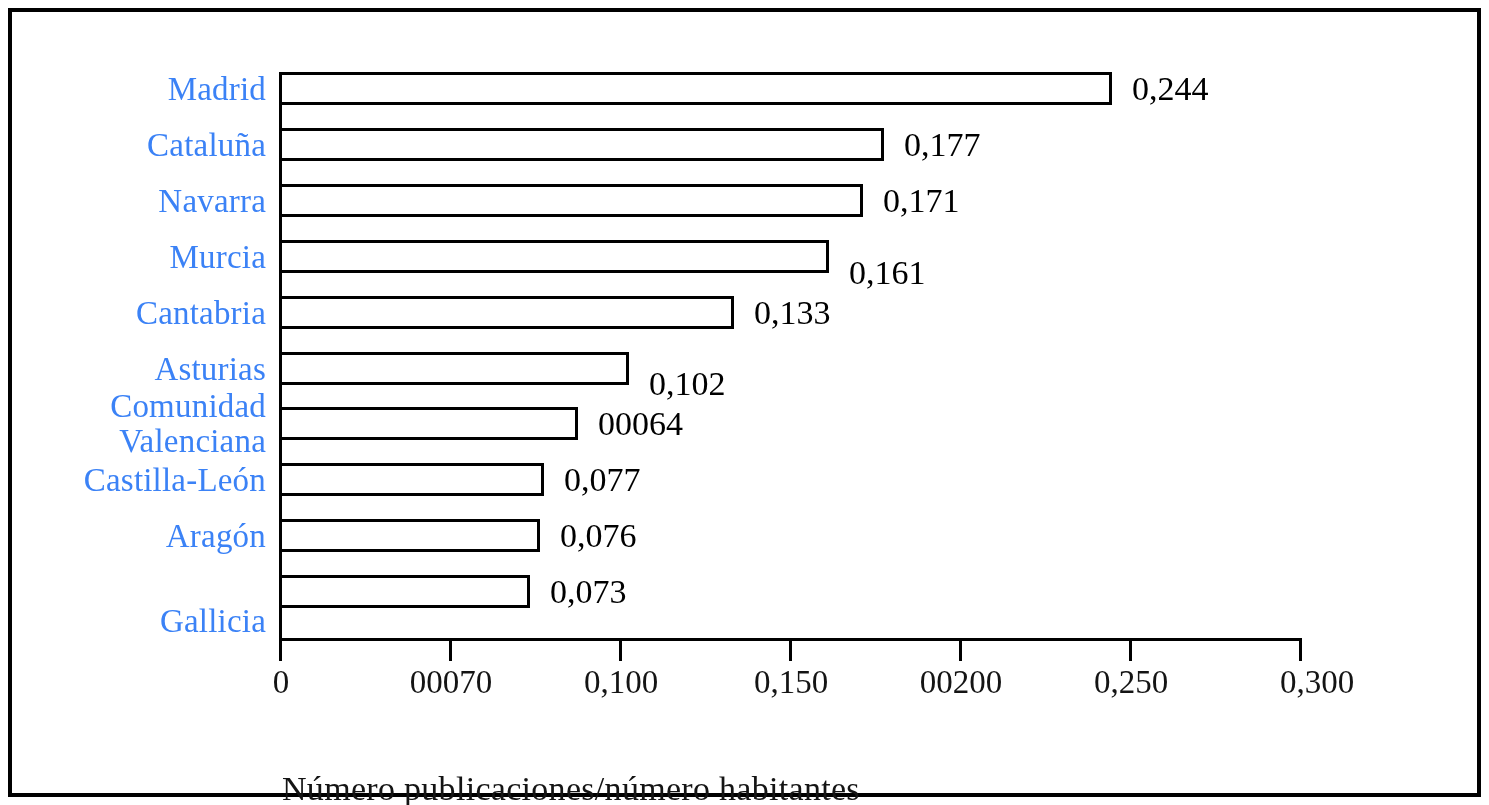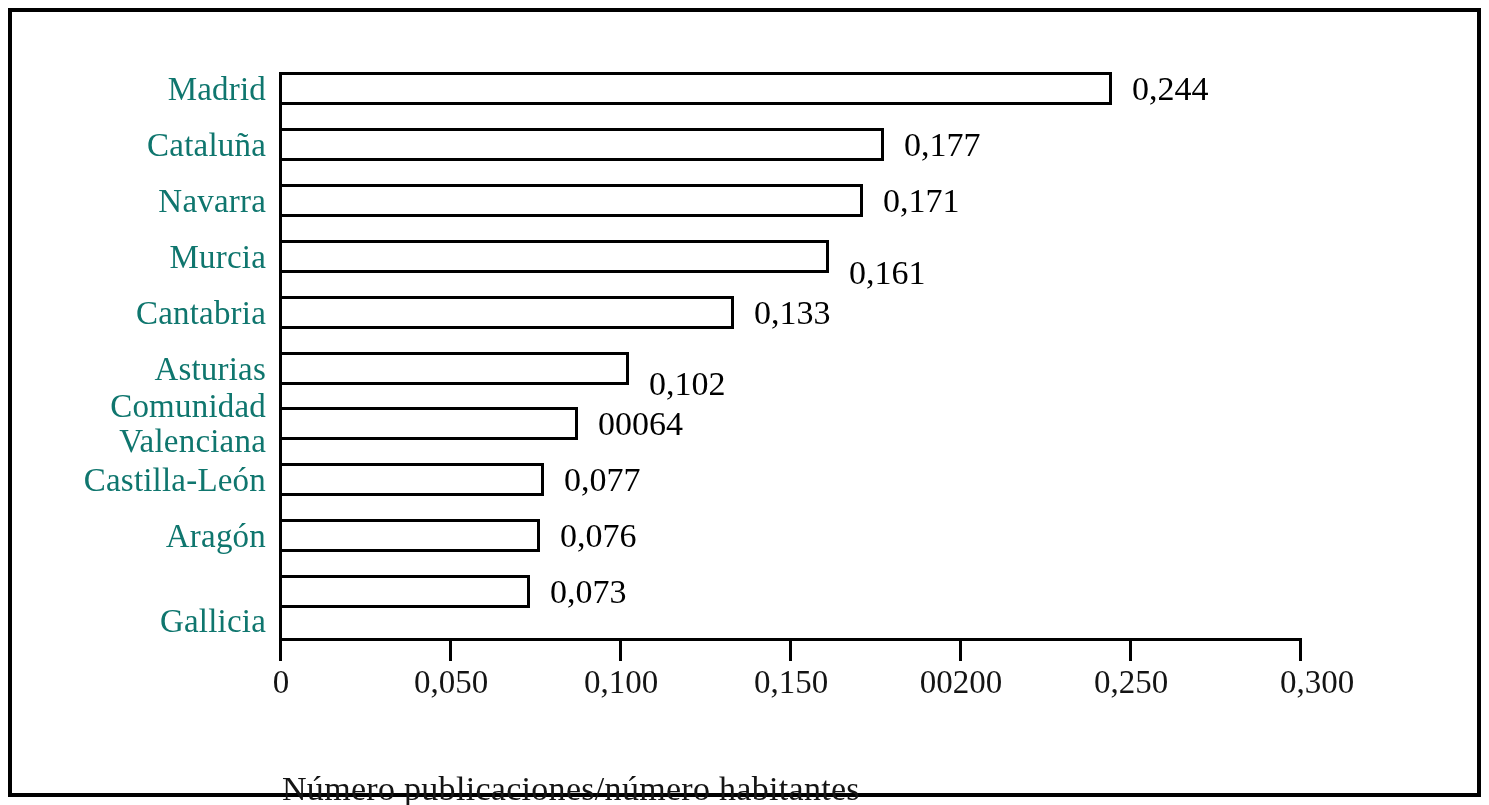--- a/index.html
+++ b/index.html
@@ -31,21 +31,21 @@
     width: 1489px;
     height: 805px;
   }
   .row-label {
     position: absolute;
     width: 266px;
     left: 0;
     text-align: right;
     font-size: 33px;
     line-height: 35px;
-    color: #0f766e;
+    color: #3b82f6;
     transform: translateY(-50%);
     letter-spacing: 0.2px;
   }
   .bar {
     position: absolute;
     box-sizing: border-box;
     height: 33px;
     background: #ffffff;
     border: 3px solid #000000;
   }
@@ -126,21 +126,21 @@
         <div class="bar" style="left: 279px; top: 519px; width: 261px; background: rgb(255, 255, 255); border-color: rgb(0, 0, 0);"></div>
         <div class="value-label" style="left: 560px; top: 535.5px;">0,076</div>
         <div class="row-label" style="top: 621px;">Gallicia</div>
         <div class="bar" style="left: 279px; top: 575px; width: 251px; background: rgb(255, 255, 255); border-color: rgb(0, 0, 0);"></div>
         <div class="value-label" style="left: 550px; top: 591.5px;">0,073</div>
         <div class="y-axis-line" style="left: 279px; top: 72px; height: 569px; background: rgb(0, 0, 0);"></div>
         <div class="x-axis-line" style="left: 279px; top: 638px; width: 1023px; background: rgb(0, 0, 0);"></div>
         <div class="x-tick" style="left: 279px; top: 638px; background: rgb(0, 0, 0);"></div>
         <div class="x-tick-label" style="left: 281px; top: 664px;">0</div>
         <div class="x-tick" style="left: 449px; top: 638px; background: rgb(0, 0, 0);"></div>
-        <div class="x-tick-label" style="left: 451px; top: 664px;">0,050</div>
+        <div class="x-tick-label" style="left: 451px; top: 664px;">00070</div>
         <div class="x-tick" style="left: 619px; top: 638px; background: rgb(0, 0, 0);"></div>
         <div class="x-tick-label" style="left: 621px; top: 664px;">0,100</div>
         <div class="x-tick" style="left: 789px; top: 638px; background: rgb(0, 0, 0);"></div>
         <div class="x-tick-label" style="left: 791px; top: 664px;">0,150</div>
         <div class="x-tick" style="left: 959px; top: 638px; background: rgb(0, 0, 0);"></div>
         <div class="x-tick-label" style="left: 961px; top: 664px;">00200</div>
         <div class="x-tick" style="left: 1129px; top: 638px; background: rgb(0, 0, 0);"></div>
         <div class="x-tick-label" style="left: 1131px; top: 664px;">0,250</div>
         <div class="x-tick" style="left: 1299px; top: 638px; background: rgb(0, 0, 0);"></div>
         <div class="x-tick-label" style="left: 1301px; top: 664px; margin-left: 16px;">0,300</div>

